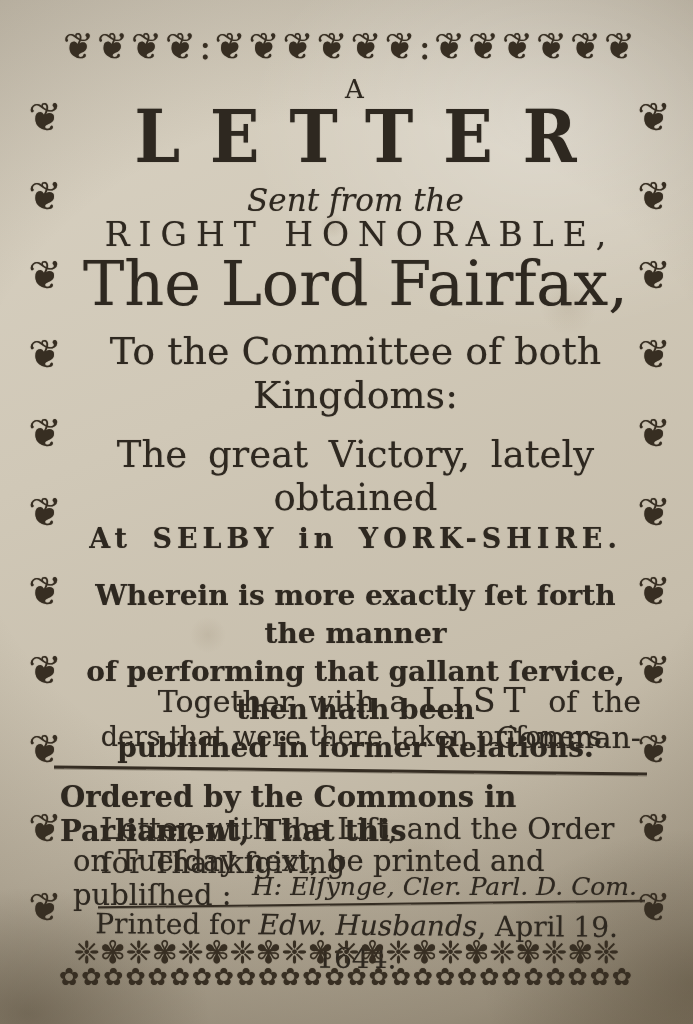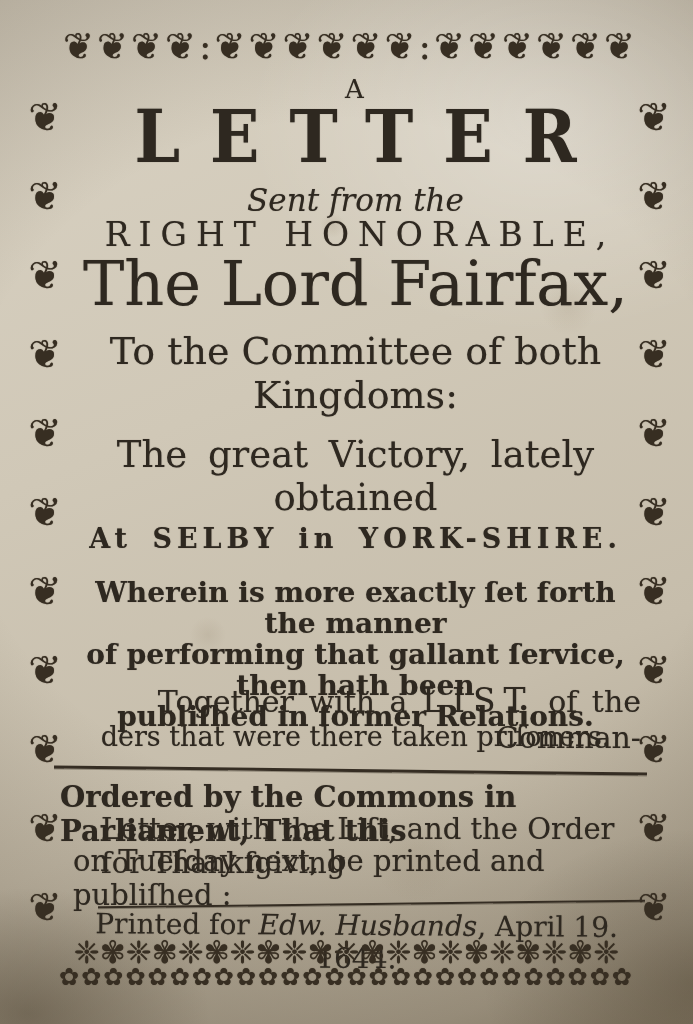--- a/index.html
+++ b/index.html
@@ -37,21 +37,21 @@
   .t-letter{top:94px;font-size:72px;letter-spacing:30px;margin-right:-30px;font-weight:bold;
             font-stretch:condensed;}
   .t-sent{top:182px;font-size:31px;font-style:italic;}
   .t-honor{top:215px;font-size:33px;letter-spacing:9px;margin-right:-9px;}
   .t-fairfax{top:247px;font-size:62px;}
   .t-committee{top:329px;font-size:38px;}
   .t-concerning{top:402px;font-size:27px;letter-spacing:8px;margin-right:-8px;font-weight:bold;}
   .t-victory{top:433px;font-size:37px;word-spacing:9px;}
   .t-blessing{top:477px;font-size:36px;font-style:italic;}
   .t-selby{top:523px;font-size:27px;letter-spacing:5px;word-spacing:6px;font-weight:bold;}
-  .t-wherein{top:577px;font-size:28px;line-height:31px;font-weight:bold;}
+  .t-wherein{top:577px;font-size:28px;line-height:38px;font-weight:bold;}
   .t-together{top:681px;font-size:30px;word-spacing:5px;text-align:right;}
   .t-together .big{font-size:33px;letter-spacing:8px;}
   .t-ders{top:721px;font-size:27px;}
   .rule{position:absolute;border-top:3px solid #352d23;box-shadow:0 1px 0 rgba(53,45,35,.35);}
   .rule1{top:769px;left:54px;right:46px;transform:rotate(0.7deg);}
   .rule2{top:903px;left:98px;right:48px;transform:rotate(-0.7deg);border-top-width:2px;}
   .t-order1{top:780px;left:60px;right:46px;text-align:left;font-size:29px;font-weight:bold;}
   .t-order2{top:812px;left:73px;right:46px;text-align:left;font-size:29px;margin-left:28px;}
   .t-order3{top:844px;left:73px;right:46px;text-align:left;font-size:29px;}
   .t-sig{top:872px;left:70px;right:56px;text-align:right;font-size:25px;font-style:italic;}
@@ -116,20 +116,21 @@
   <div class="abs ink t-together"><span>Together with a </span><span class="big">LIST</span><span> of the Comman-</span></div>
 
   <div class="abs ink t-ders">ders that were there taken priſoners.</div>
 
   <div class="rule rule1"></div>
 
   <div class="ink t-order1" style="position:absolute">Ordered by the Commons in Parliament, That this</div>
   <div class="ink t-order2" style="position:absolute">Letter, with the Liſt, and the Order for Thankſgiving</div>
   <div class="ink t-order3" style="position:absolute">on Tueſday next, be printed and publiſhed :</div>
 
+  <div class="ink t-sig" style="position:absolute">H: Elſynge, Cler. Parl. D. Com.</div>
 
   <div class="rule rule2"></div>
 
   <div class="abs ink t-imprint"><span>Printed for </span><span class="it">Edw. Husbands</span><span>, April 19. 1644.</span></div>
 
   <div class="abs orn bot-orn1">❈✾❈✾❈✾❈✾❈✾❈✾❈✾❈✾❈✾❈✾❈</div>
   <div class="abs orn bot-orn2">✿✿✿✿✿✿✿✿✿✿✿✿✿✿✿✿✿✿✿✿✿✿✿✿✿✿</div>
 
 </div>
 

